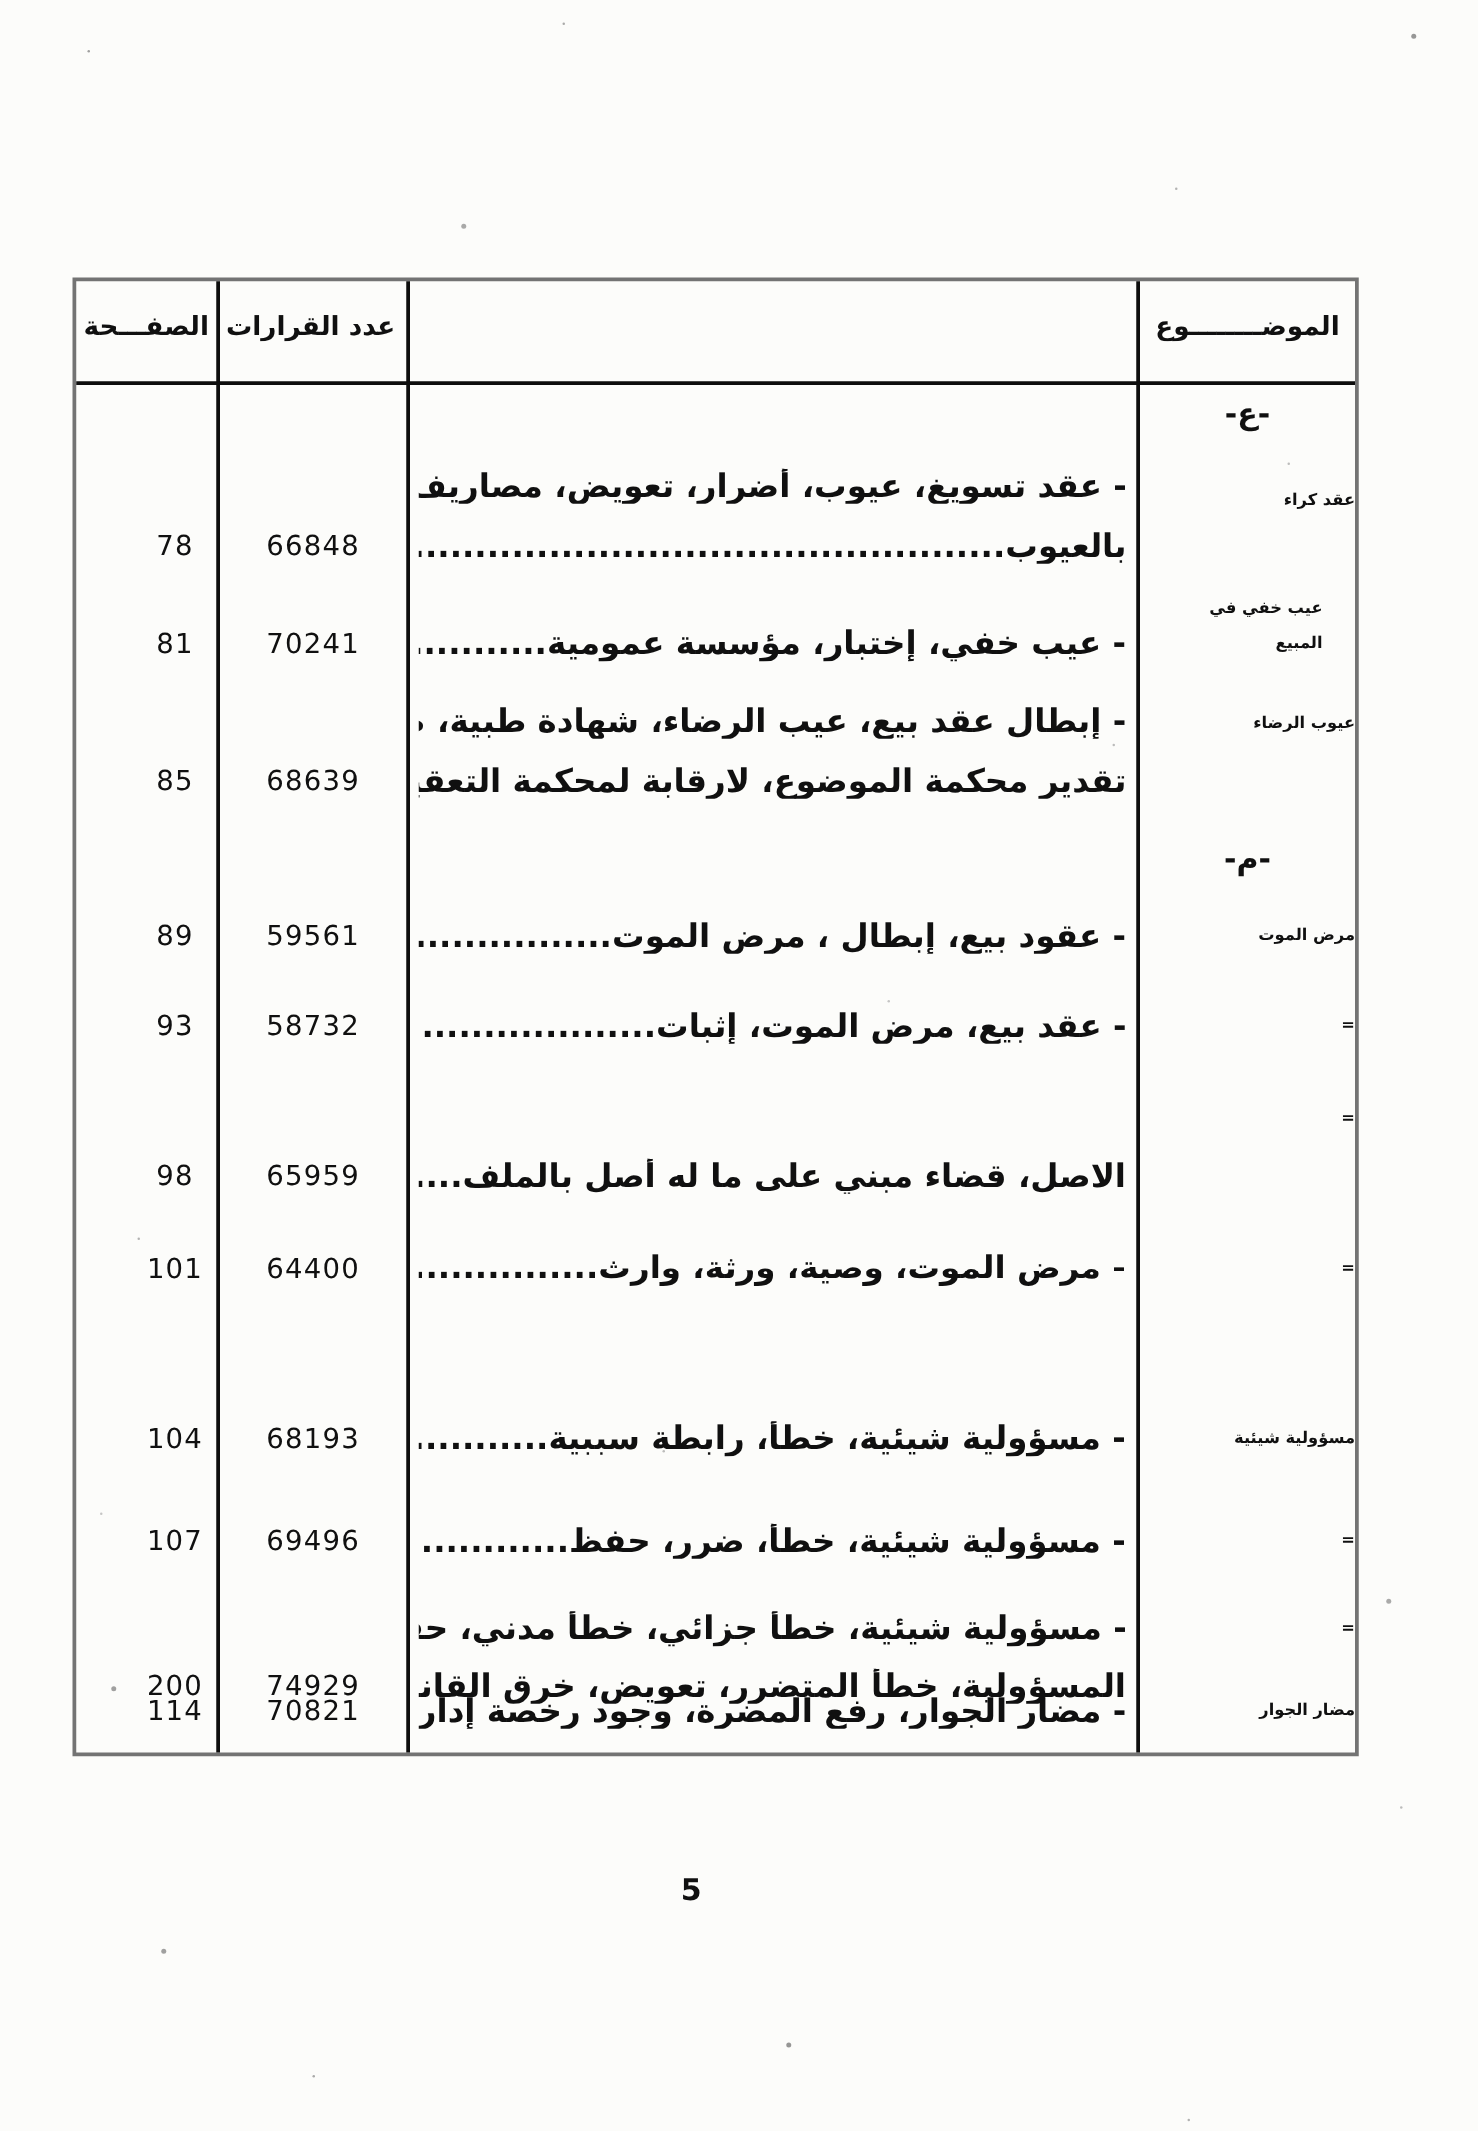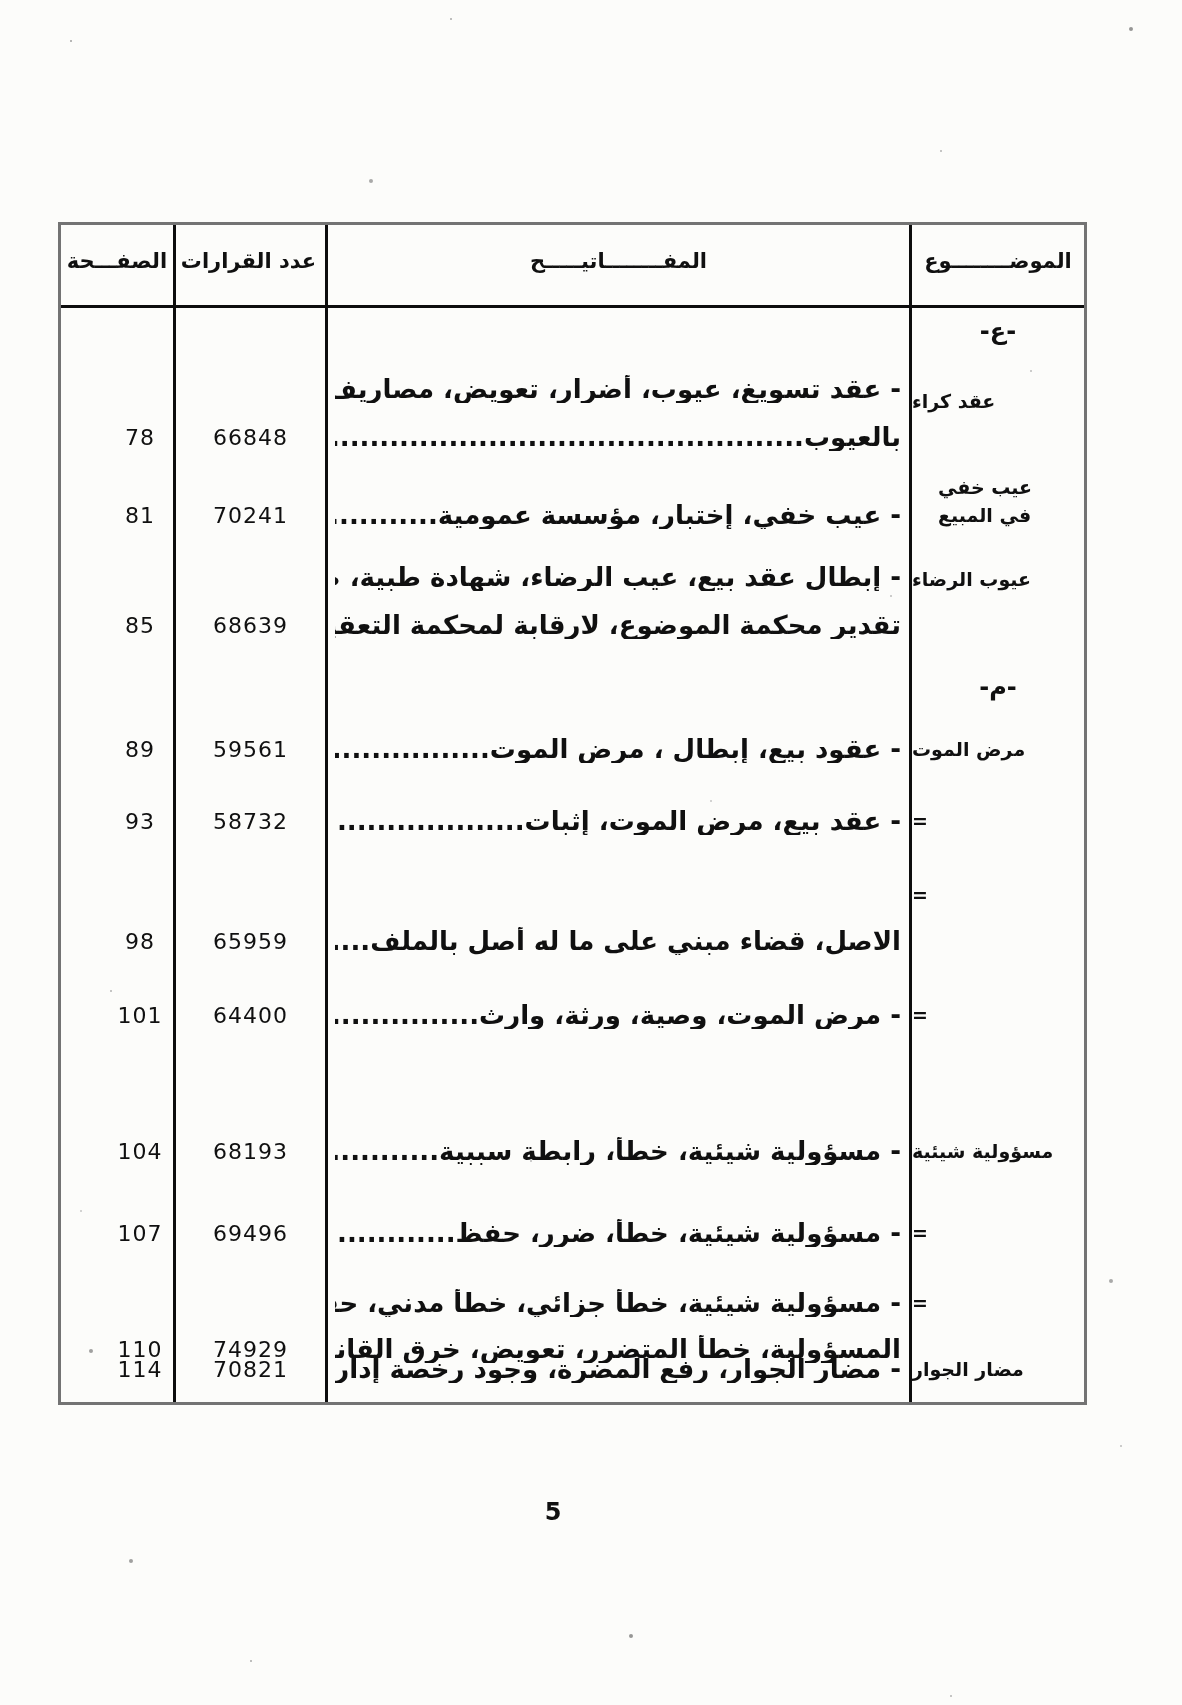--- a/index.html
+++ b/index.html
@@ -13,22 +13,22 @@
     position:absolute;left:58px;top:222px;width:1029px;height:1183px;
     border:3px solid #737373;box-sizing:border-box;background:transparent;
   }
   .vsep{position:absolute;top:0;bottom:0;width:3px;background:#0d0d0d;}
   .hline{position:absolute;left:0;right:0;top:80px;height:3px;background:#0d0d0d;}
   .hdr{
     position:absolute;top:24px;font-weight:bold;font-size:21px;
     text-align:center;direction:rtl;white-space:nowrap;overflow:hidden;
   }
   .subj{
-    position:absolute;left:851px;width:172px;text-align:left;
-    direction:rtl;font-size:19px;font-weight:700;line-height:28px;
+    position:absolute;left:851px;width:172px;text-align:right;
+    direction:rtl;font-size:13px;font-weight:700;line-height:28px;
   }
   .section-letter{
     position:absolute;left:851px;width:172px;text-align:center;
     direction:rtl;font-size:24px;font-weight:700;
   }
   .kline{
     position:absolute;left:274px;width:566px;padding-left:10px;box-sizing:border-box;
     direction:rtl;text-align:right;white-space:nowrap;overflow:hidden;
     font-size:26px;font-weight:600;line-height:28px;
   }
@@ -57,21 +57,20 @@
 
 <div class="tbl">
 
   <div class="vsep" style="left:112px"></div>
   <div class="vsep" style="left:264px"></div>
   <div class="vsep" style="left:848px"></div>
   <div class="hline"></div>
 
   <div class="hdr" style="left:0;width:112px">الصفـــحة</div>
   <div class="hdr" style="left:105px;width:165px">عدد القرارات</div>
-  <div class="hdr" style="left:267px;width:581px">المفــــــــاتيـــــح</div>
   <div class="hdr" style="left:851px;width:172px">الموضــــــــوع</div>
 
   <div class="section-letter" style="top:92px">-ع-</div>
 
   <div class="subj" style="top:162px">عقد كراء</div>
   <div class="kline" style="top:150px">- عقد تسويغ، عيوب، أضرار، تعويض، مصاريف، إصلاح، علم</div>
   <div class="kline" style="top:198px">بالعيوب....................................................................................................</div>
   <div class="dnum" style="top:200px">66848</div>
   <div class="pnum" style="top:200px">78</div>
 
@@ -115,21 +114,21 @@
 
   <div class="subj" style="top:994px">=</div>
   <div class="kline" style="top:994px">- مسؤولية شيئية، خطأ، ضرر، حفظ....................................................................................................</div>
   <div class="dnum" style="top:996px">69496</div>
   <div class="pnum" style="top:996px">107</div>
 
   <div class="subj" style="top:1064px">=</div>
   <div class="kline" style="top:1064px">- مسؤولية شيئية، خطأ جزائي، خطأ مدني، حفظ الشيء، توزيع</div>
   <div class="kline" style="top:1110px">المسؤولية، خطأ المتضرر، تعويض، خرق القانون....................................................................................................</div>
   <div class="dnum" style="top:1112px">74929</div>
-  <div class="pnum" style="top:1112px">110</div>
+  <div class="pnum" style="top:1112px">200</div>
 
   <div class="subj" style="top:1130px">مضار الجوار</div>
   <div class="kline" style="top:1130px">- مضار الجوار، رفع المضرة، وجود رخصة إدارية....................................................................................................</div>
   <div class="dnum" style="top:1132px">70821</div>
   <div class="pnum" style="top:1132px">114</div>
 </div>
 
 <div class="footer-num">5</div>
 
 </body></html>

